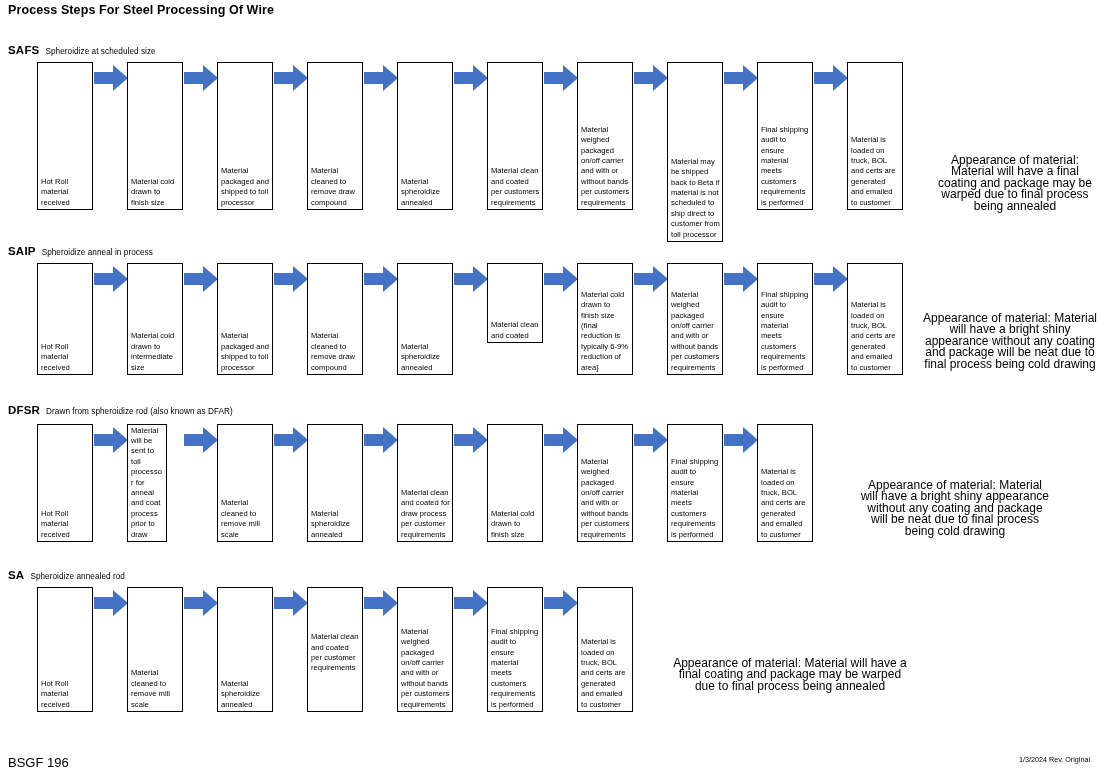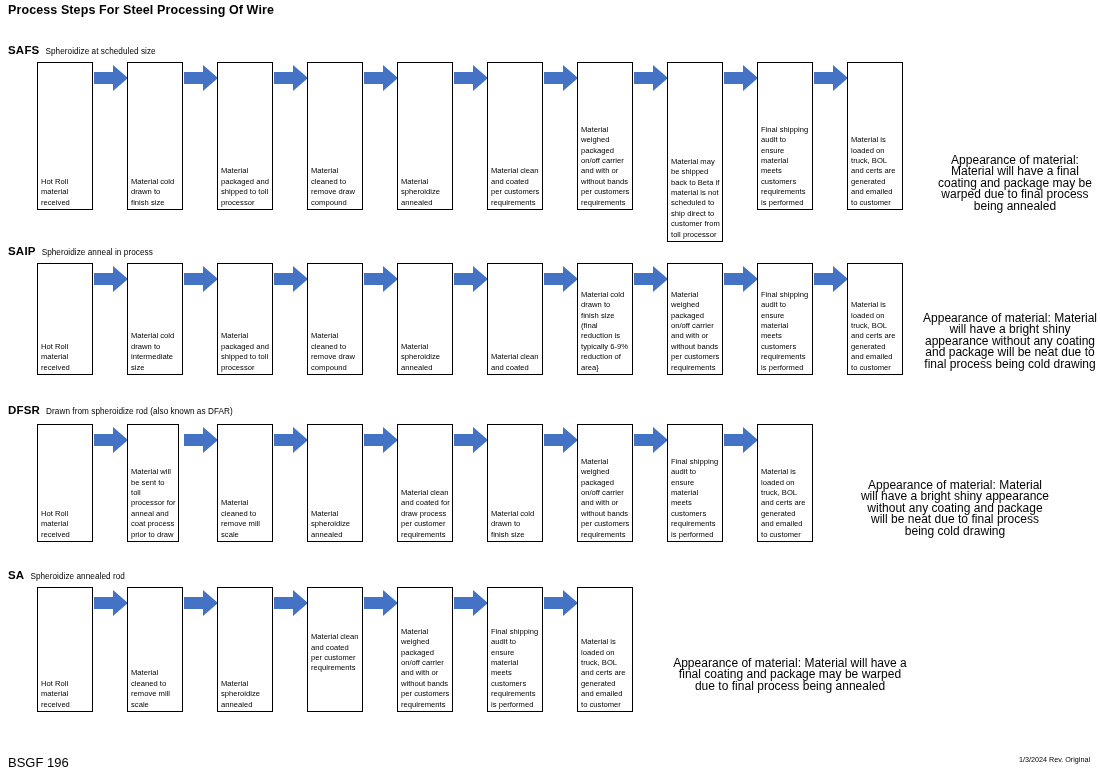--- a/index.html
+++ b/index.html
@@ -196,21 +196,21 @@
           </div>
           <svg class="arrow" width="34" height="28" viewBox="0 0 34 28" style="left: 364px; top: 2px;">
             <polygon points="0,8 19,8 19,1 34,14 19,27 19,20 0,20" fill="#4472C4"></polygon>
           </svg>
           <div class="step-box" style="left: 397px; top: 0px; width: 56px; height: 112px;">
             <div class="step-text">Material spheroidize annealed</div>
           </div>
           <svg class="arrow" width="34" height="28" viewBox="0 0 34 28" style="left: 454px; top: 2px;">
             <polygon points="0,8 19,8 19,1 34,14 19,27 19,20 0,20" fill="#4472C4"></polygon>
           </svg>
-          <div class="step-box" style="left: 487px; top: 0px; width: 56px; height: 112px;">
+          <div class="step-box" style="left: 487px; top: 0px; width: 56px; height: 80px;">
             <div class="step-text">Material clean and coated</div>
           </div>
           <svg class="arrow" width="34" height="28" viewBox="0 0 34 28" style="left: 544px; top: 2px;">
             <polygon points="0,8 19,8 19,1 34,14 19,27 19,20 0,20" fill="#4472C4"></polygon>
           </svg>
           <div class="step-box" style="left: 577px; top: 0px; width: 56px; height: 112px;">
             <div class="step-text">Material cold drawn to finish size (final reduction is typically 6-9% reduction of area}</div>
           </div>
           <svg class="arrow" width="34" height="28" viewBox="0 0 34 28" style="left: 634px; top: 2px;">
             <polygon points="0,8 19,8 19,1 34,14 19,27 19,20 0,20" fill="#4472C4"></polygon>
@@ -235,21 +235,21 @@
       </div>
       <div class="row" style="top: 400px;">
         <div class="row-head"><span class="row-code">DFSR</span><span class="row-desc">Drawn from spheroidize rod (also known as DFAR)</span></div>
         <div class="flow" style="top: 24px;">
           <div class="step-box" style="left: 37px; top: 0px; width: 56px; height: 118px;">
             <div class="step-text">Hot Roll material received</div>
           </div>
           <svg class="arrow" width="34" height="28" viewBox="0 0 34 28" style="left: 94px; top: 2px;">
             <polygon points="0,8 19,8 19,1 34,14 19,27 19,20 0,20" fill="#4472C4"></polygon>
           </svg>
-          <div class="step-box" style="left: 127px; top: 0px; width: 52px; height: 118px;">
+          <div class="step-box" style="left: 127px; top: 0px; width: 40px; height: 118px;">
             <div class="step-text">Material will be sent to toll processor for anneal and coat process prior to draw</div>
           </div>
           <svg class="arrow" width="34" height="28" viewBox="0 0 34 28" style="left: 184px; top: 2px;">
             <polygon points="0,8 19,8 19,1 34,14 19,27 19,20 0,20" fill="#4472C4"></polygon>
           </svg>
           <div class="step-box" style="left: 217px; top: 0px; width: 56px; height: 118px;">
             <div class="step-text">Material cleaned to remove mill scale</div>
           </div>
           <svg class="arrow" width="34" height="28" viewBox="0 0 34 28" style="left: 274px; top: 2px;">
             <polygon points="0,8 19,8 19,1 34,14 19,27 19,20 0,20" fill="#4472C4"></polygon>

